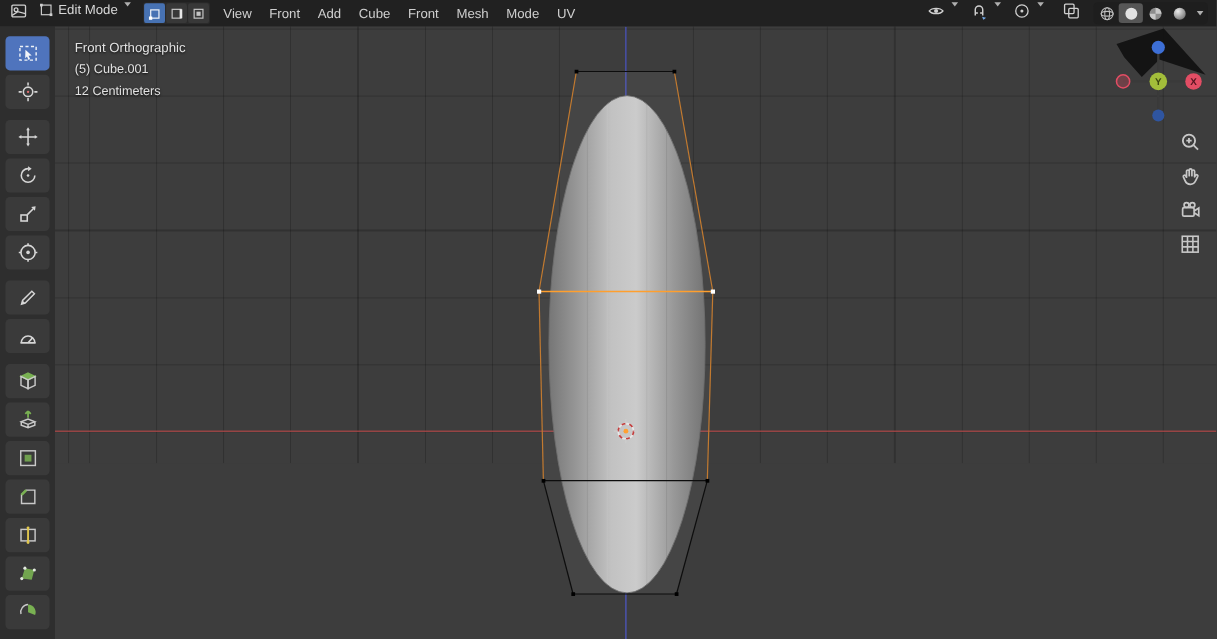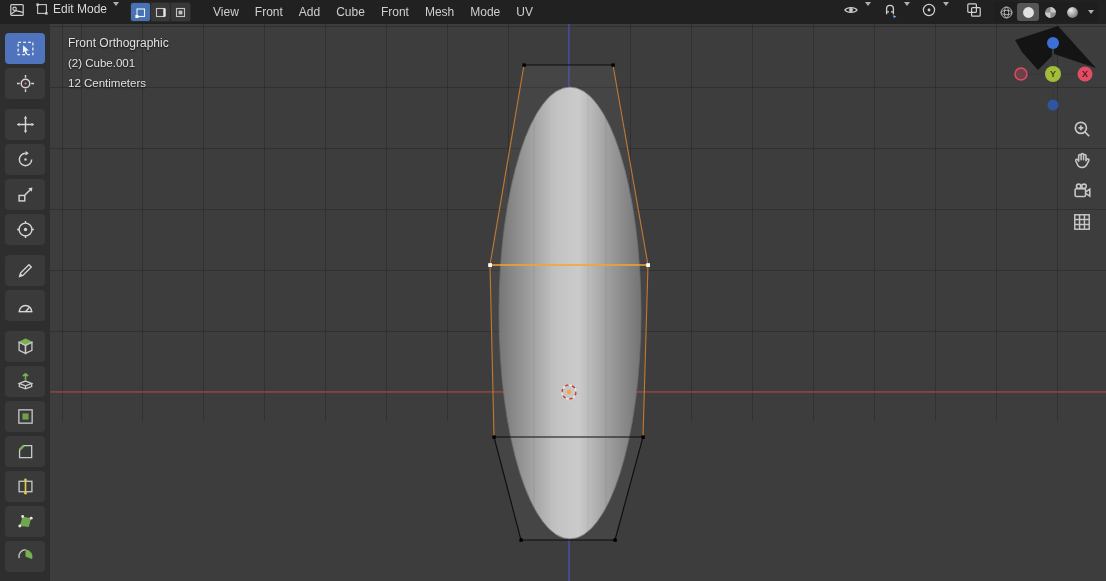--- a/index.html
+++ b/index.html
@@ -10,21 +10,21 @@
   .header{position:absolute;top:0;left:0;width:1106px;height:24px;background:#212121;
     display:flex;align-items:center;padding:0 8px 0 4px;font-size:12px;z-index:20}
   .hbtn{display:flex;align-items:flex-start;gap:4px;height:20px;padding:0 5px;border-radius:3px;
     background:transparent;border:none;color:#d8d8d8;font-size:12px;cursor:default;flex:none}
   .caret{width:0;height:0;border-left:3.5px solid transparent;border-right:3.5px solid transparent;
     border-top:4.5px solid #b0b0b0;margin-left:2px;flex:none}
   .smgroup{display:flex;gap:1px;margin-left:6px;background:#2a2a2a;border-radius:3px;padding:1px;flex:none}
   .smbtn{width:19px;height:18px;border-radius:2px;display:flex;align-items:center;justify-content:center;
     background:#383838;border:none}
   .smbtn.active{background:#4772b3}
-  .menubar{display:flex;align-items:center;margin-left:14px}
+  .menubar{display:flex;align-items:center;margin-left:4px}
   .menu-item{padding:0 8px;height:24px;line-height:24px;color:#cfcfcf;white-space:nowrap}
   .spacer{flex:1}
   .rgroup{display:flex;align-items:center;gap:1px;flex:none}
   .shading-group{display:flex;align-items:center;background:#1e1e1e;border-radius:4px;padding:1px;margin-left:6px}
   .shbtn{width:22px;height:18px;border-radius:3px;display:flex;align-items:center;justify-content:center;
     background:transparent;border:none}
   .shbtn.active{background:#565656}
 
   
   .toolstrip{position:absolute;top:24px;left:0;width:50px;height:557px;background:#2e2e2e;
@@ -291,21 +291,21 @@
       <path d="M8 8 V2.2 A5.8 5.8 0 0 1 13.4 10.2 Z" fill="#79b152" stroke="none"></path>
       <path d="M2.6 9.4 A5.8 5.8 0 0 1 8 2.2"></path>
     </svg>
   </button>
 </div>
 
 <div class="viewport">
 
   <div class="vp-overlay">
     <div>Front Orthographic</div>
-    <div style="font-size:11.5px">(2) Cube.001</div>
+    <div style="font-size:11.5px">(5) Cube.001</div>
     <div style="font-size:11.5px">12 Centimeters</div>
   </div>
 
   <svg class="vp-svg" viewBox="0 0 1056 557">
     <defs>
       <linearGradient id="caps" x1="0" x2="1" y1="0" y2="0">
         <stop offset="0" stop-color="#767676"></stop>
         <stop offset="0.16" stop-color="#949494"></stop>
         <stop offset="0.40" stop-color="#c2c2c2"></stop>
         <stop offset="0.56" stop-color="#cbcbcb"></stop>

